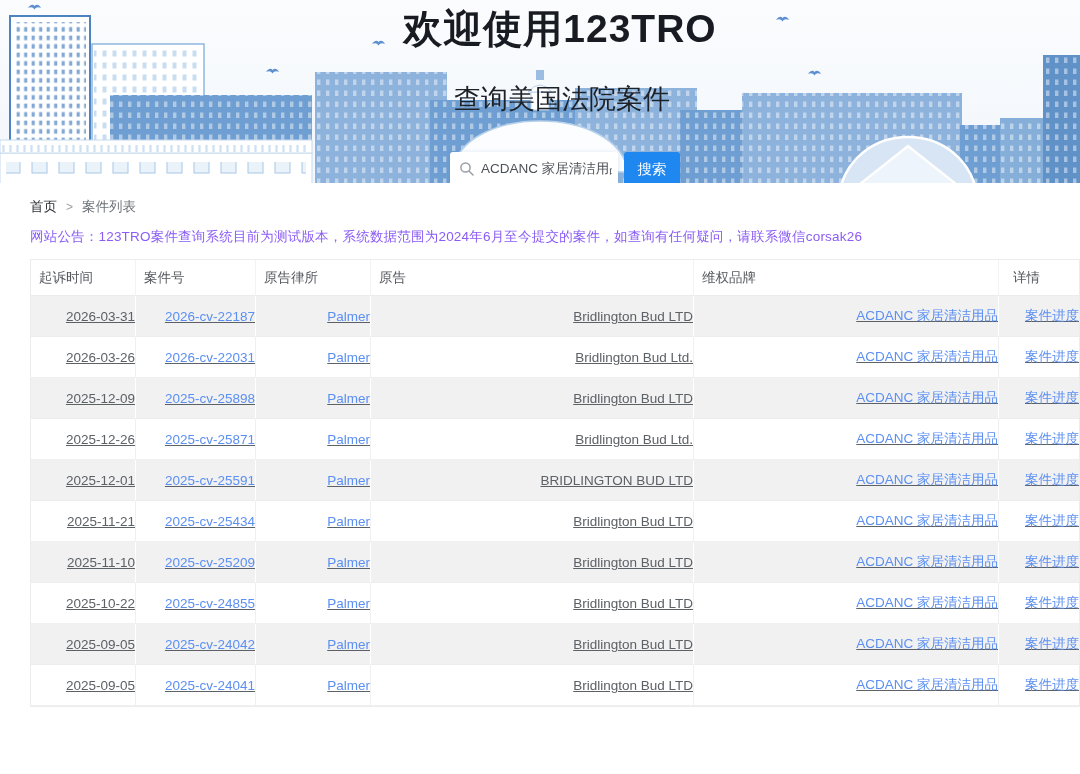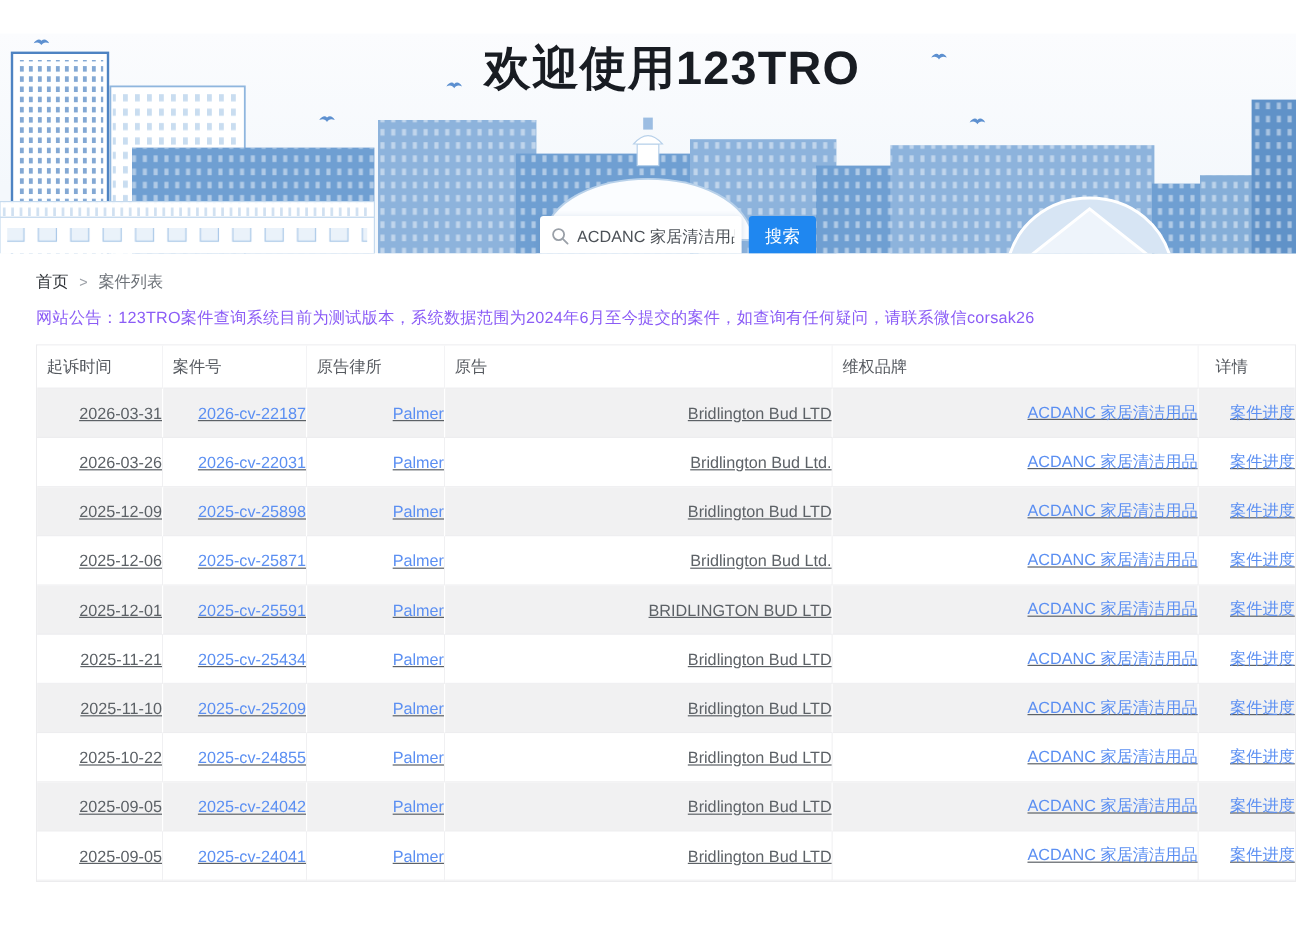--- a/index.html
+++ b/index.html
@@ -1,21 +1,21 @@
 <!DOCTYPE html>
 <html><head>
 <meta charset="utf-8">
 <style>
   * { box-sizing: border-box; margin: 0; padding: 0; }
   html,body { width:1080px; height:774px; overflow:hidden; background:#ffffff;
     font-family:"Liberation Sans","DejaVu Sans",sans-serif; }
 
   
   .hero { position:relative; width:1080px; height:183px; overflow:hidden;
-    background:linear-gradient(180deg,#fbfcfe 0%,#f4f8fc 70%);margin-top:28px; }
+    background:linear-gradient(180deg,#fbfcfe 0%,#f4f8fc 70%); }
   .hero svg.skyline { position:absolute; left:0; top:0; }
   .hero-title { position:absolute; top:2px; left:50%;
     transform:translateX(calc(-50% + 20px));
     font-size:39px; font-weight:600; color:#181c22; letter-spacing:1px; white-space:nowrap; }
   .hero-sub { position:absolute; top:81px; left:50%;
     transform:translateX(calc(-50% + 22px));
     font-size:27px; font-weight:500; color:#1d2228; white-space:nowrap; }
   .search-row { position:absolute; top:152px; left:50%;
     transform:translateX(calc(-50% + 25px)); display:flex; gap:6px; }
   .search-box { position:relative; width:168px; height:34px; background:#fff;
@@ -184,20 +184,21 @@
       <use href="#bird" x="372" y="40"></use>
       <use href="#bird" x="776" y="16"></use>
       <use href="#bird" x="808" y="70"></use>
     </g>
 
     <rect x="0" y="245" width="1080" height="2.5" fill="#6693bd"></rect>
     <rect x="0" y="247.5" width="1080" height="10.5" fill="#7ba4c9"></rect>
   </svg>
 
   <div class="hero-title">欢迎使用123TRO</div>
+  <div class="hero-sub">查询美国法院案件</div>
 
   <div class="search-row">
     <div class="search-box">
       <svg class="mag" viewBox="0 0 16 16">
         <circle cx="6.5" cy="6.5" r="4.6" fill="none" stroke="#9aa0a8" stroke-width="1.5"></circle>
         <line x1="10.2" y1="10.2" x2="14" y2="14" stroke="#9aa0a8" stroke-width="1.5" stroke-linecap="round"></line>
       </svg>
       <input type="text" value="ACDANC 家居清洁用品" style="">
     </div>
     <button class="search-btn">搜索</button>
@@ -265,21 +266,21 @@
     <td>
       <a class="lnk">Palmer</a></td>
     <td>Bridlington Bud LTD</td>
     <td>
       <a class="lnk">ACDANC 家居清洁用品</a></td>
     <td>
       <a class="lnk">案件进度</a></td>
   </tr>
 
   <tr>
-    <td>2025-12-06</td>
+    <td>2025-12-26</td>
     <td>
       <a class="lnk">2025-cv-25871</a></td>
     <td>
       <a class="lnk">Palmer</a></td>
     <td>Bridlington Bud Ltd.</td>
     <td>
       <a class="lnk">ACDANC 家居清洁用品</a></td>
     <td>
       <a class="lnk">案件进度</a></td>
   </tr>

